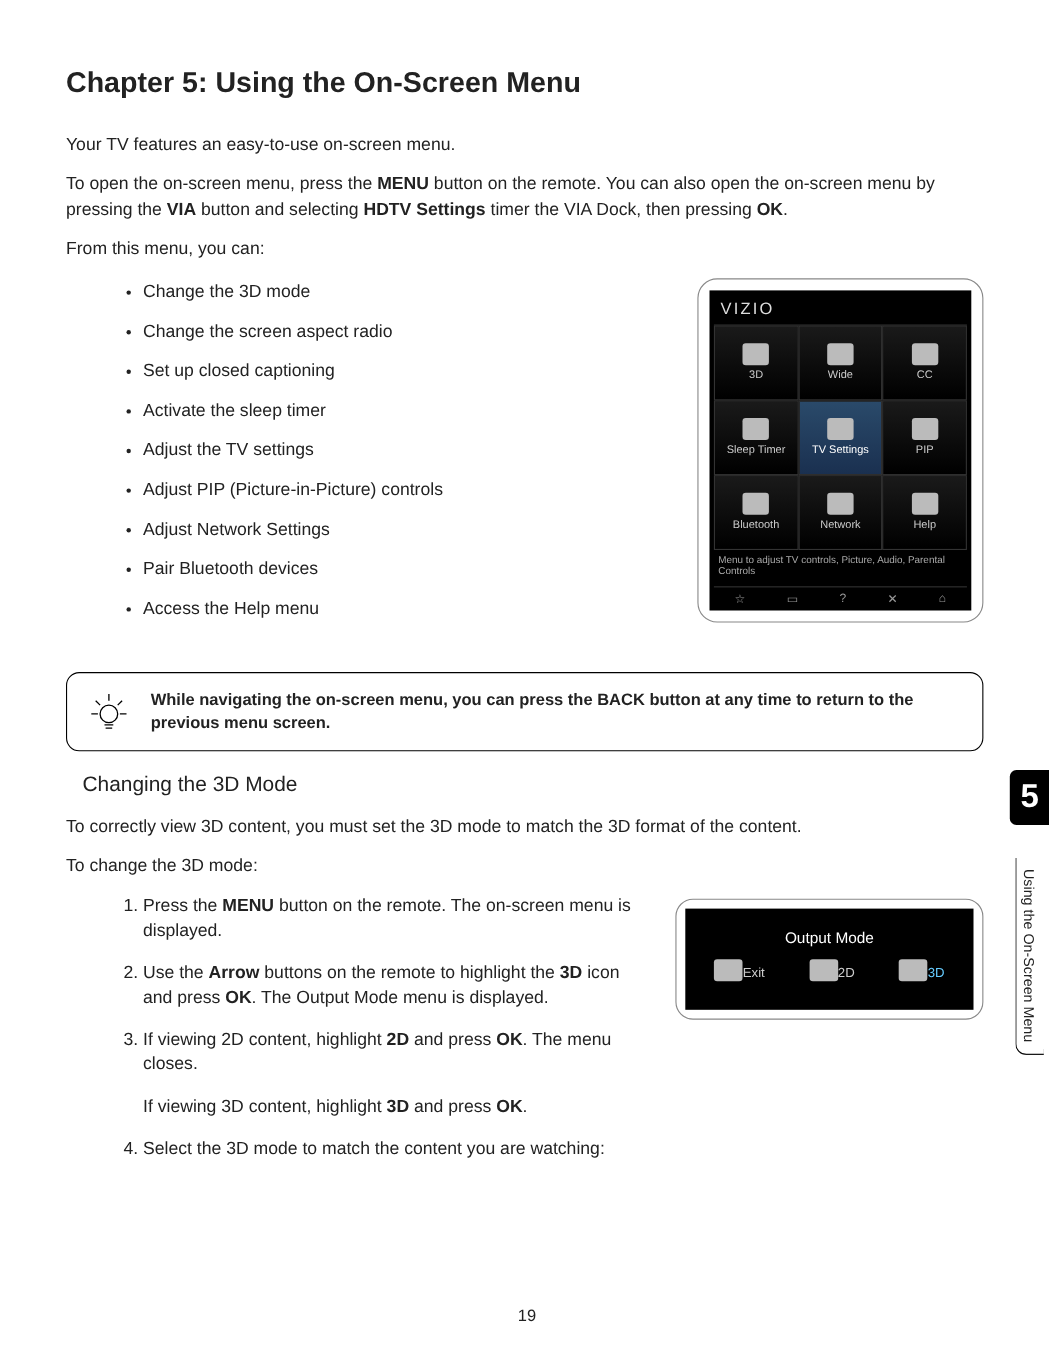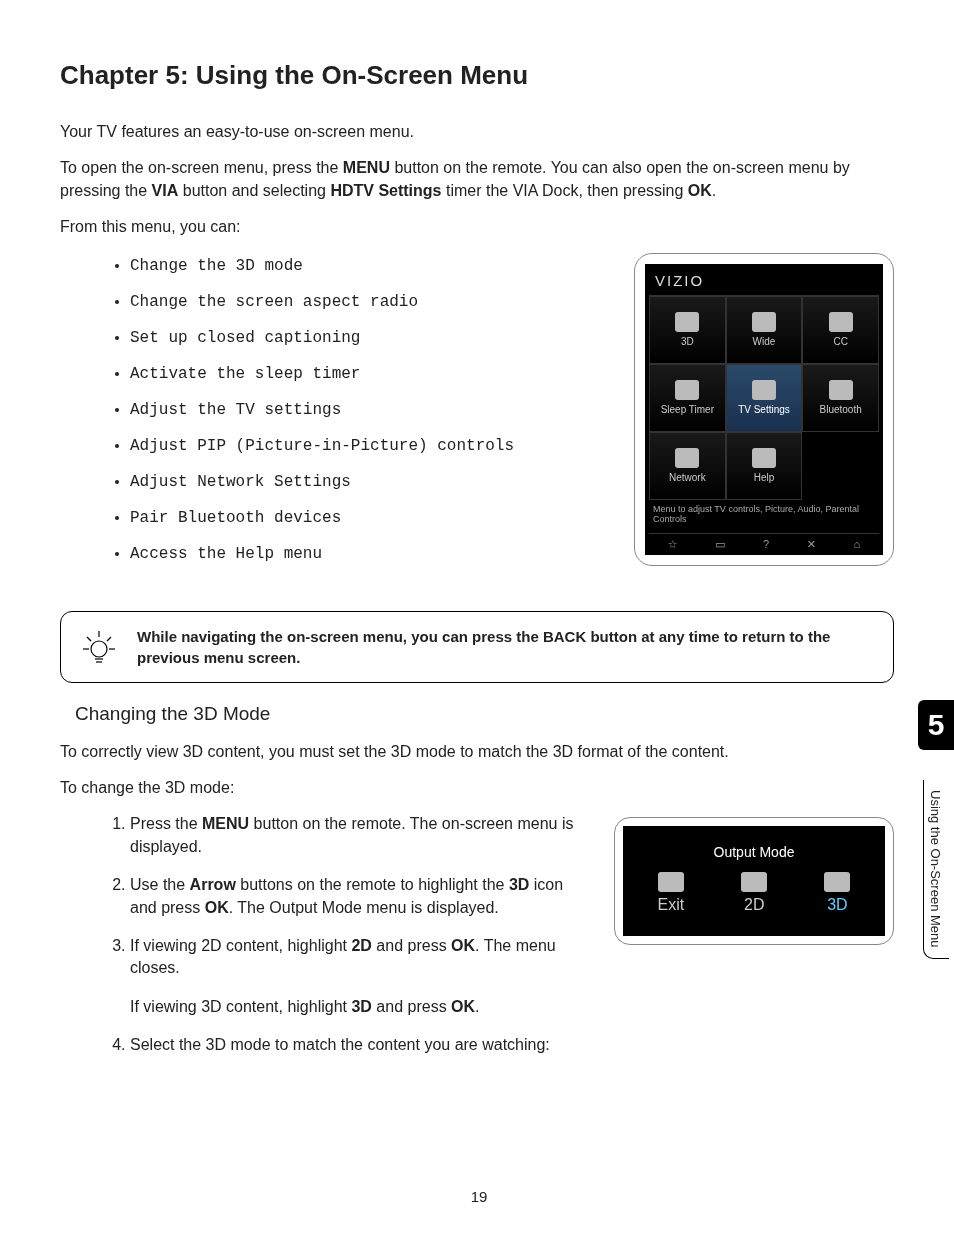--- a/index.html
+++ b/index.html
@@ -26,21 +26,20 @@
   .content-row { display: flex; gap: 20px; align-items: flex-start; }
   .content-col { flex: 1; }
   ul.bullets {
     list-style: disc;
     padding-left: 70px;
     margin-top: 4px;
   }
   ul.bullets li {
     font-size: 16px;
     margin-bottom: 18px;
-    font-family: Liberation Mono, monospace;
   }
   
   .vizio-frame {
     width: 260px;
     border: 1px solid #888;
     border-radius: 18px;
     padding: 10px;
     flex-shrink: 0;
   }
   .vizio-screen {
@@ -155,24 +154,23 @@
     font-size: 14px;
     margin-bottom: 6px;
   }
   .output-row {
     display: flex;
     justify-content: space-around;
     padding-top: 6px;
   }
   .output-cell {
     display: flex;
-    flex-direction: column;
     align-items: center;
     color: #ccc;
-    font-size: 16px;
+    font-size: 12px;
   }
   .output-cell.highlight { color: #6cf; }
   .output-cell .cell-icon {
     width: 26px; height: 20px;
     background: #bbb;
     border-radius: 3px;
     margin-bottom: 4px;
   }
   
   .side-tab {
@@ -259,20 +257,24 @@
             <div class="cell-icon"></div>
             <div class="cell-label">CC</div>
           </div>
         <div class="vizio-cell">
             <div class="cell-icon"></div>
             <div class="cell-label">Sleep Timer</div>
           </div>
         <div class="vizio-cell highlight">
             <div class="cell-icon"></div>
             <div class="cell-label">TV Settings</div>
+          </div>
+        <div class="vizio-cell">
+            <div class="cell-icon"></div>
+            <div class="cell-label">PIP</div>
           </div>
         <div class="vizio-cell">
             <div class="cell-icon"></div>
             <div class="cell-label">Bluetooth</div>
           </div>
         <div class="vizio-cell">
             <div class="cell-icon"></div>
             <div class="cell-label">Network</div>
           </div>
         <div class="vizio-cell">

